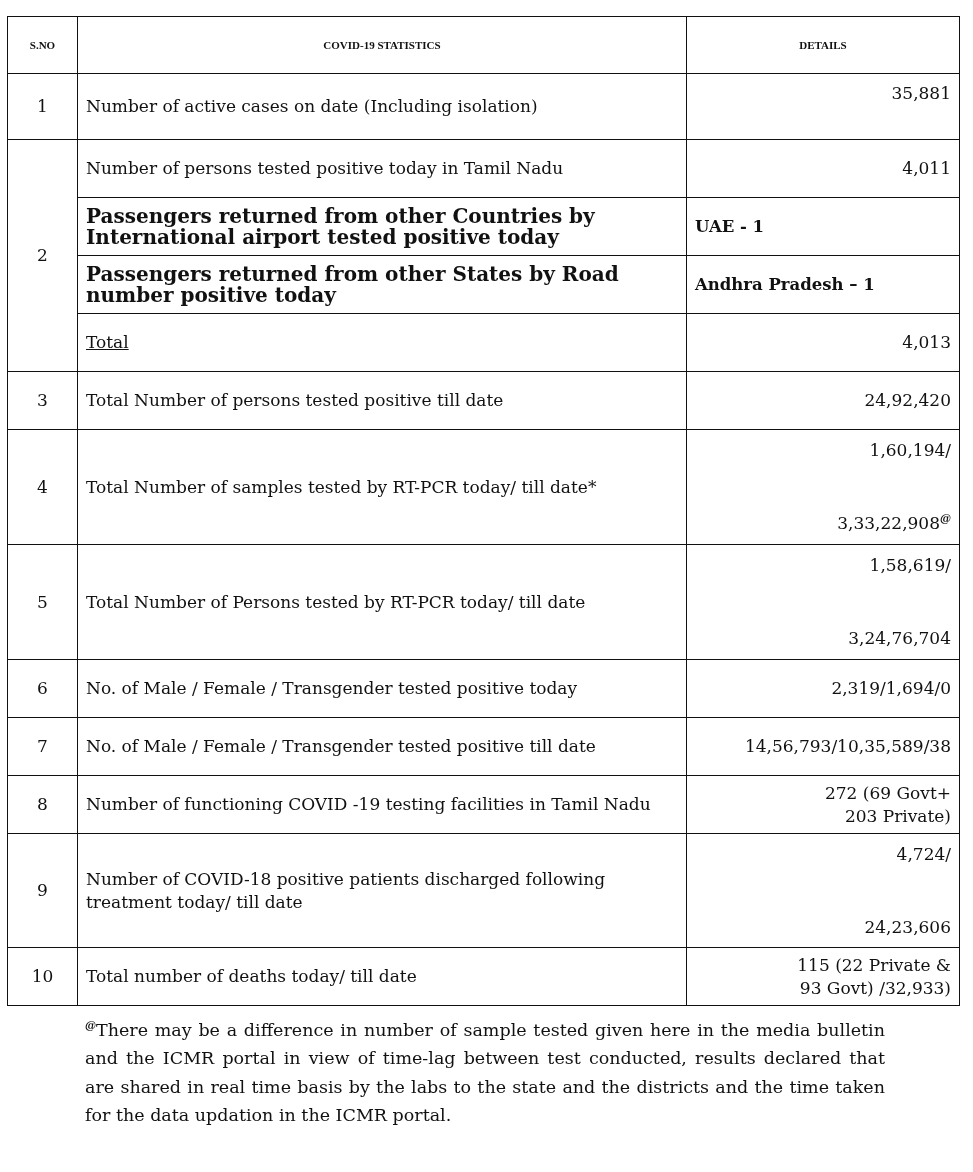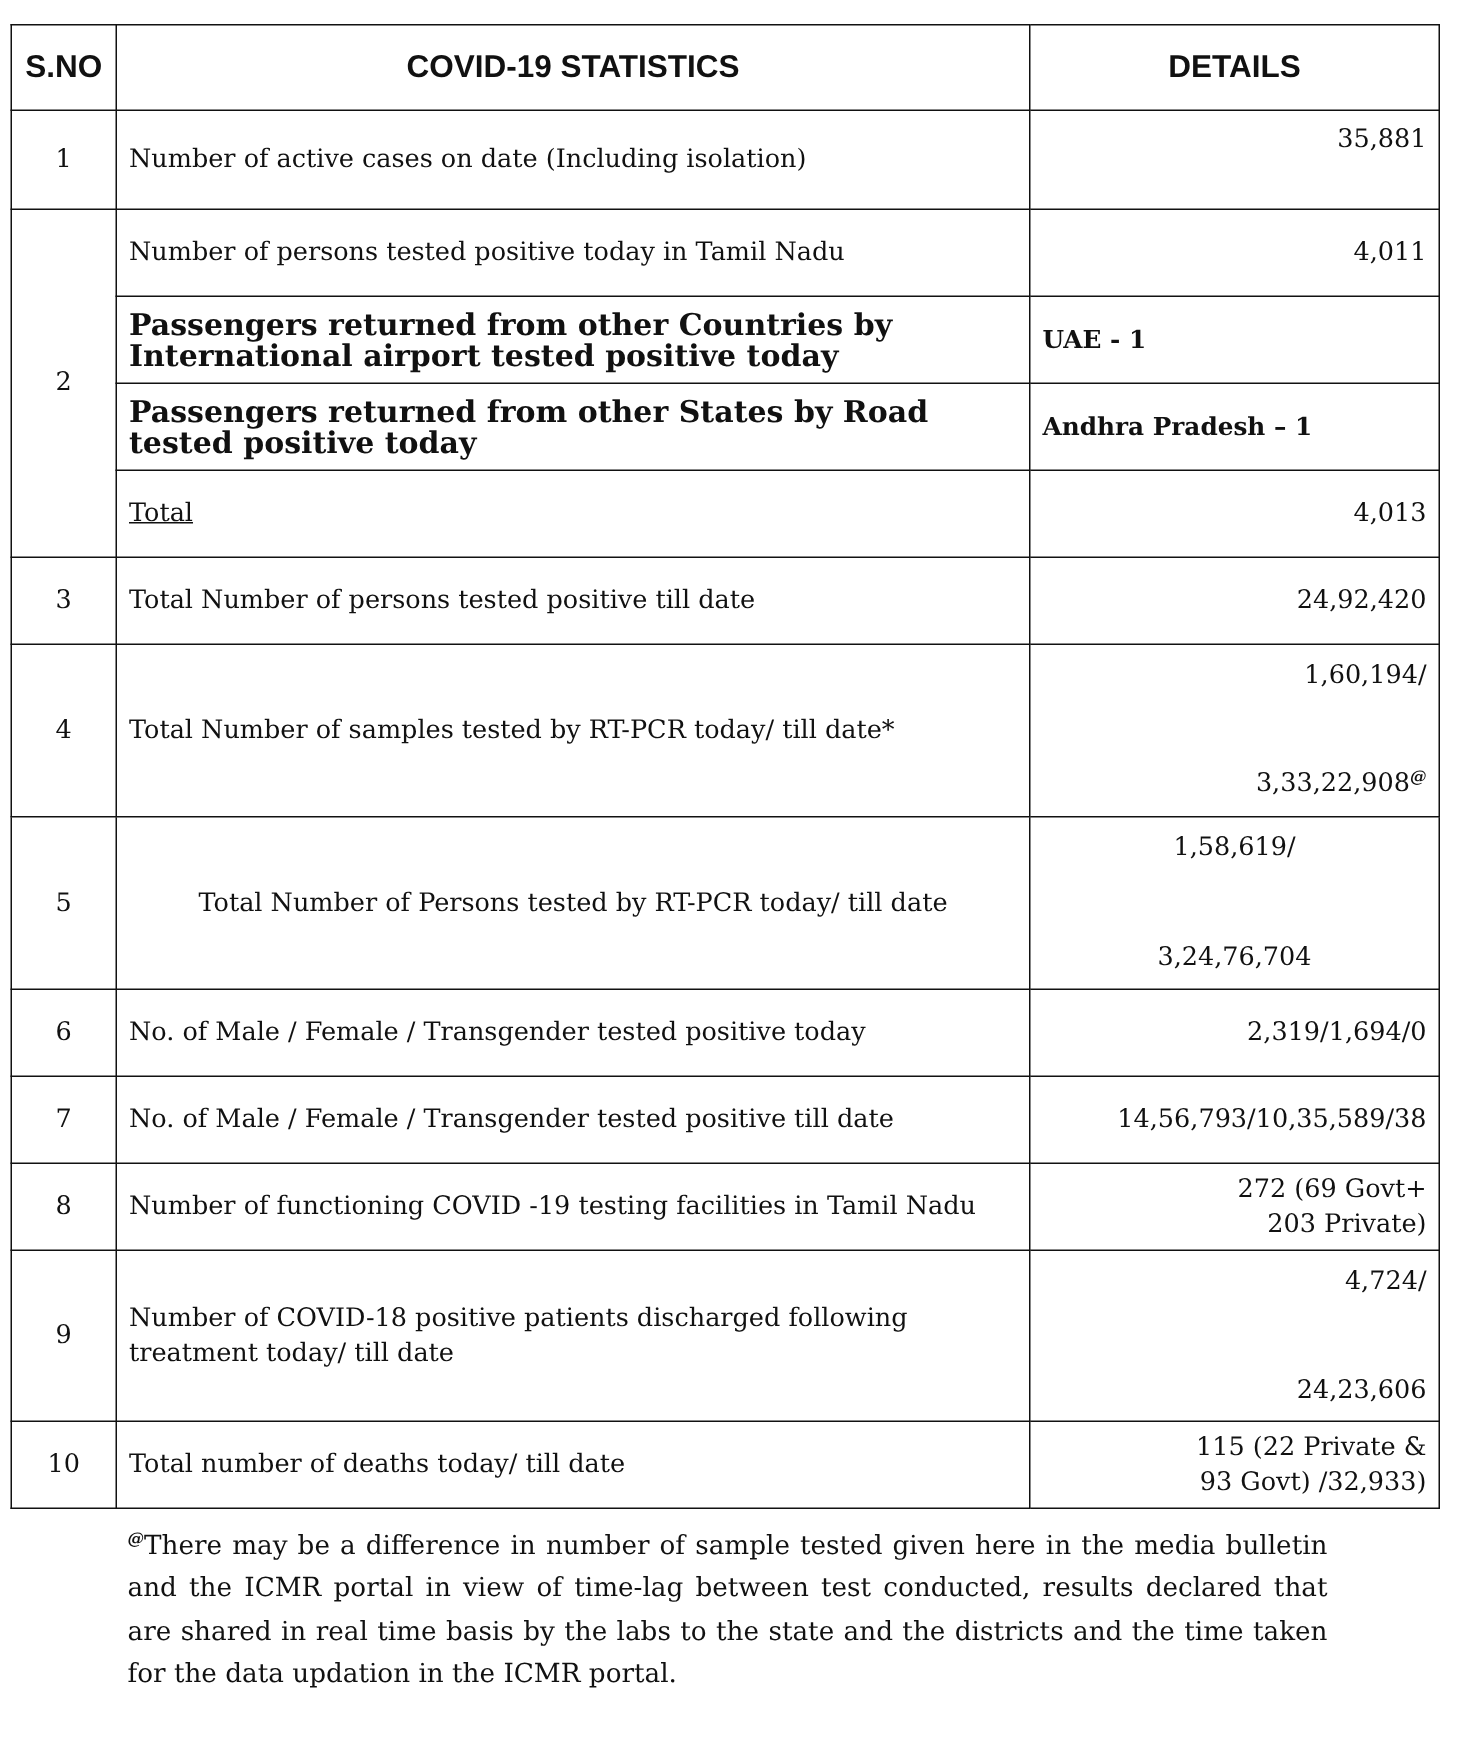--- a/index.html
+++ b/index.html
@@ -2,35 +2,35 @@
 <html><head>
 <meta charset="utf-8">
 <style>
   html, body { margin:0; padding:0; background:#ffffff; }
   body { width:973px; height:1172px; position:relative; overflow:hidden;
          font-family:"DejaVu Serif", "Liberation Serif", serif; color:#111; }
   table.stats { position:absolute; left:7px; top:16px; width:952px;
                 border-collapse:collapse; table-layout:fixed; }
   table.stats td, table.stats th { border:1.5px solid #111; padding:0 8px; vertical-align:middle; }
   col.c1 { width:70px; } col.c2 { width:609px; } col.c3 { width:273px; }
-  th { font-family:Liberation Sans, sans-serif; font-weight:bold; font-size:21px; height:56px; text-align:center; }
+  th { font-family:Liberation Serif, serif; font-weight:bold; font-size:11px; height:56px; text-align:center; }
   td { font-size:17px; line-height:23px; }
   td.sno { text-align:center; }
   td.val { text-align:right; }
   td.bold { font-weight:bold; font-size:20px; line-height:21px; }
   td.valbold { font-weight:bold; text-align:left; font-size:16.5px; }
   td.center { text-align:left;text-decoration:underline; }
   .r1 td { height:57px; }
   .r2a td { height:57px; }
   .r2b td { height:57px; }
   .r2c td { height:57px; }
   .r2d td { height:57px; }
   .r3 td { height:57px; }
   .r4 td { height:114px; }
-  .r5 td { height:114px;text-align:center; }
+  .r5 td { height:114px; }
   .r6 td { height:57px; }
   .r7 td { height:57px; }
   .r8 td { height:57px; }
   .r9 td { height:113px; }
   .r10 td { height:57px; }
   .twoline { display:flex; flex-direction:column; justify-content:space-between; height:96px; padding:2px 0; }
   sup { font-size:11px; font-style:italic; font-weight:bold; }
   .notes { position:absolute; left:85px; top:1012px; width:800px;
            font-size:17.5px; line-height:28.5px; text-align:justify; }
   .notes p { margin:0; }
@@ -58,21 +58,21 @@
   <tr class="r2a">
     <td class="sno" rowspan="4">2</td>
     <td>Number of persons tested positive today in Tamil Nadu</td>
     <td class="val">4,011</td>
   </tr>
   <tr class="r2b">
     <td class="bold">Passengers returned from other Countries by International airport tested positive today</td>
     <td class="valbold">UAE - 1</td>
   </tr>
   <tr class="r2c">
-    <td class="bold">Passengers returned from other States by Road tested positive today</td>
+    <td class="bold">Passengers returned from other States by Road number positive today</td>
     <td class="valbold">Andhra Pradesh – 1</td>
   </tr>
   <tr class="r2d">
     <td class="center">Total</td>
     <td class="val">4,013</td>
   </tr>
   <tr class="r3">
     <td class="sno">3</td>
     <td>Total Number of persons tested positive till date</td>
     <td class="val">24,92,420</td>

